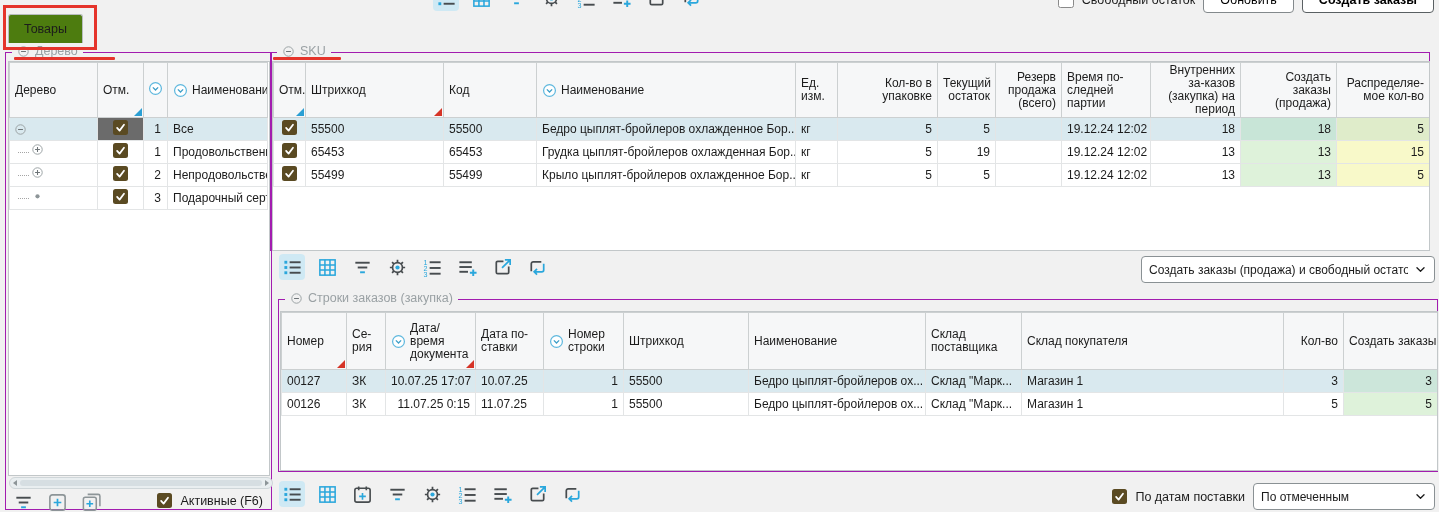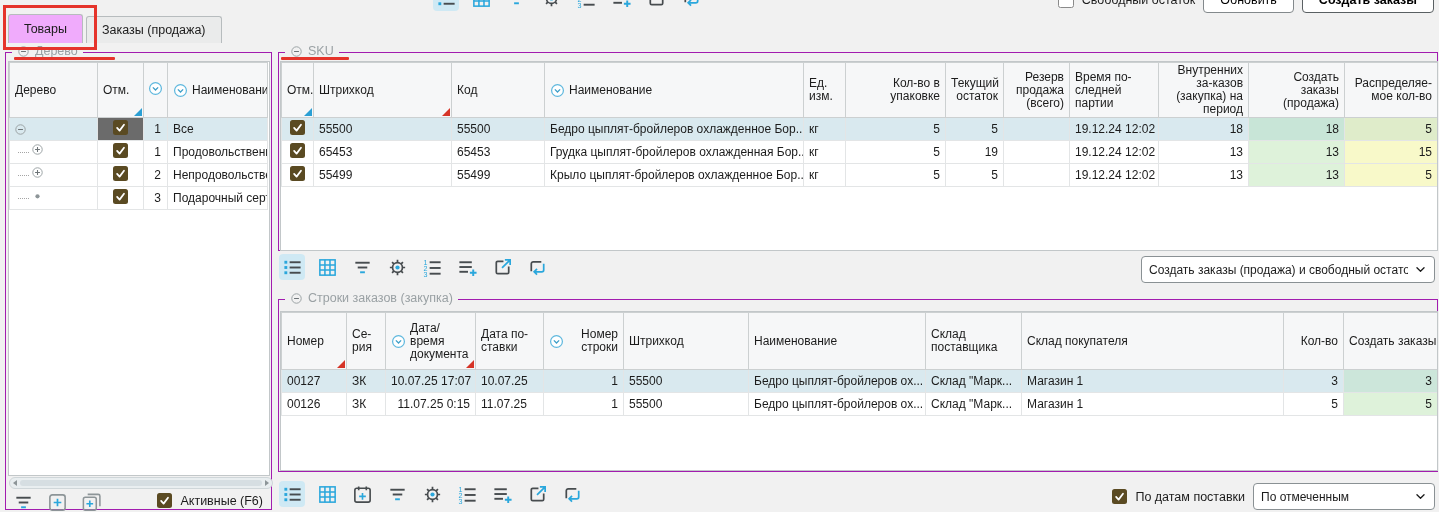--- a/index.html
+++ b/index.html
@@ -24,39 +24,39 @@
   .dd svg{width:13px;height:13px;flex:0 0 auto}
   
   .cb{width:15px;height:15px;border-radius:2.5px;background:#5a4a22;display:inline-flex;
       align-items:center;justify-content:center;flex:0 0 auto}
   .cb svg{width:11px;height:11px}
   .cb.unchecked{background:#fff;border:1px solid #8a8a8a;width:14px;height:14px}
   
   .tabs{display:flex;gap:3px;align-items:flex-end}
   .tab{height:26px;padding:0 15px;display:flex;align-items:center;background:#eaebeb;
        border:1px solid #b7bcbe;border-bottom:none;border-radius:3px 3px 0 0;font-size:12.5px;cursor:pointer}
-  .tab.active{background:#f0abfc;height:28px}
+  .tab.active{background:#4d7c0f;height:28px}
   
   .panel{position:absolute;border:1px solid #a21caf}
   .plabel{position:absolute;top:-9px;left:6px;background:#f1f1f1;padding:0 5px;color:#9aa1a4;
           font-size:12.5px;display:flex;align-items:center;gap:5px}
   .plabel svg{width:13px;height:13px}
   
   .twrap{position:absolute;background:#fff;border:1px solid #c2c7c9;overflow:hidden}
   table{border-collapse:collapse;table-layout:fixed;background:#fff;font-size:12px}
   th,td{border:1px solid #e3e5e6;padding:0 5px;overflow:hidden;white-space:nowrap}
   thead th{background:#f6f7f8;border-color:#ccd0d1;font-weight:normal;text-align:left;
            vertical-align:middle;position:relative;height:54px}
   thead th.wrap{white-space:normal;line-height:13px}
   thead th.hr{text-align:right}
   tbody td{height:22px;line-height:22px}
   td.chk,th.chk{text-align:center;padding:0}
   .fx{display:flex;align-items:center;gap:4px}
   .fx .txt{flex:1;min-width:0}
-  .fx .txt.r{text-align:right}
+  .fx .txt.r{text-align:left}
   .fc svg{width:15px;height:15px}
   .tri{position:absolute;right:1px;bottom:1px;width:0;height:0;
        border-left:8px solid transparent;border-bottom:8px solid #2b9fd4}
   .tri.red{border-bottom-color:#d63427}
   tr.sel td{background:#d9e9ef}
   
   .sku tbody td:nth-child(n+6){text-align:right}
   .sku tbody td:nth-child(11){background:#def2da}
   .sku tbody td:nth-child(12){background:#f8f9c9}
   .sku tr.sel td:nth-child(11){background:#c8e5d7}
@@ -225,21 +225,20 @@
 
 <div class="abs ctl-row" style="right:5px;top:-13px;height:26px">
   <span class="cb unchecked"></span>
   <span class="lbl">Свободный остаток</span>
   <button class="btn">Обновить</button>
   <button class="btn primary">Создать заказы</button>
 </div>
 
 <div class="abs tabs" style="left:8px;top:14px">
   <div class="tab active">Товары</div>
-  <div class="tab">Заказы (продажа)</div>
 </div>
 <div class="ann box" style="left:3px;top:5px;width:88px;height:39px"></div>
 
 <div class="panel" style="left:5px;top:52px;width:265px;height:456px">
   <div class="plabel">
     <svg>
         <use href="#sym-minusc"></use>
       </svg>
     <span>Дерево</span>
   </div>
@@ -351,21 +350,21 @@
   <div class="abs ctl-row" style="right:8px;top:440px;">
     <span class="cb">
         <svg>
           <use href="#sym-check"></use>
         </svg>
       </span>
     <span class="lbl">Активные (F6)</span>
   </div>
 </div>
 
-<div class="panel" style="left:278px;top:52px;width:1158px;height:197px">
+<div class="panel" style="left:270px;top:52px;width:1158px;height:197px">
   <div class="plabel">
     <svg>
         <use href="#sym-minusc"></use>
       </svg>
     <span>SKU</span>
   </div>
   <div class="ann line" style="left:2px;top:4px;width:68px"></div>
 
   <div class="twrap" style="left:1px;top:8px;width:1156px;height:188px">
     <table class="sku" style="width:1154px">

